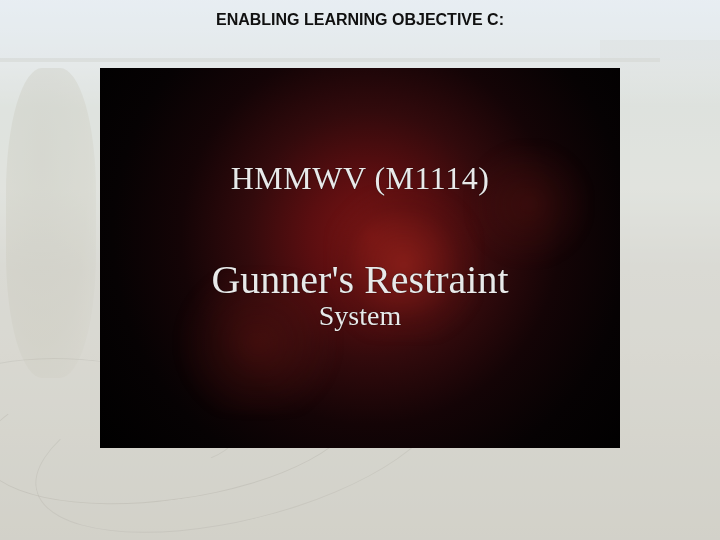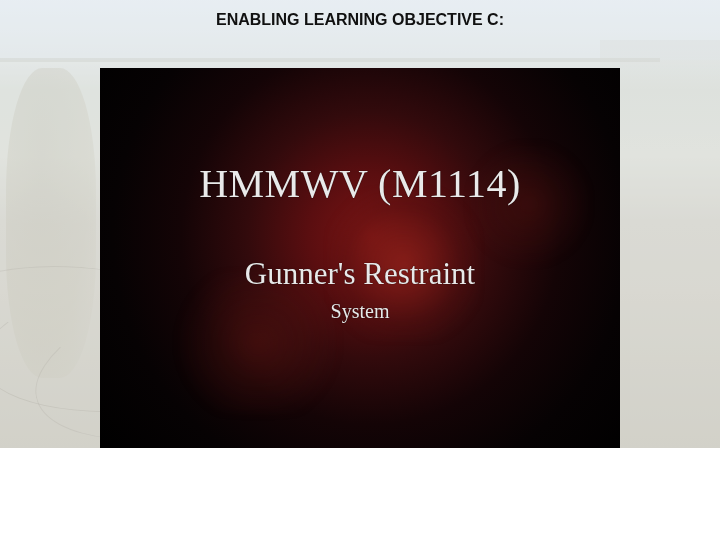--- a/index.html
+++ b/index.html
@@ -1,19 +1,19 @@
 <!DOCTYPE html>
 <html><head>
 <meta charset="utf-8">
 <style>
   * { margin: 0; padding: 0; box-sizing: border-box; }
   html, body { width: 720px; height: 540px; overflow: hidden; }
   .slide {
     width: 720px;
-    height: 448px;
+    height: 540px;
     position: relative;
     background: linear-gradient(to bottom,
       #d4dde4 0%, #d8dfe3 8%, #c8cfc8 20%, #cbcfc6 35%,
       #bfbfb5 50%, #bdbcb0 65%, #b8b7aa 80%, #b2b0a2 100%);
   }
   
   .bg-band-sky {
     position: absolute; left:0; top:0; right:0; height:60px;
     background: linear-gradient(to bottom, #d7e2ea, #d0d9dc);
     opacity:0.9;
@@ -95,23 +95,23 @@
     filter:blur(4px);
   }
 
   .video-title {
     position:absolute; left:0; right:0;
     text-align:center;
     color:#e9e9e9;
     font-family: "Times New Roman", Times, serif;
     text-shadow:0 0 1px #000;
   }
-  .vt-line1 { top:92px; font-size:40px; letter-spacing:0.5px; }
-  .vt-line2 { top:188px; font-size:31px; }
-  .vt-line3 { top:232px; font-size:20px; }
+  .vt-line1 { top:92px; font-size:32px; letter-spacing:0.5px; }
+  .vt-line2 { top:188px; font-size:40px; }
+  .vt-line3 { top:232px; font-size:28px; }
 </style>
 </head>
 <body>
 
 <div class="slide">
   <div class="bg-band-sky"></div>
   <div class="bg-horizon"></div>
   <div class="bg-obj-left"></div>
   <div class="bg-obj-right"></div>
   <div class="bg-wire1"></div>

